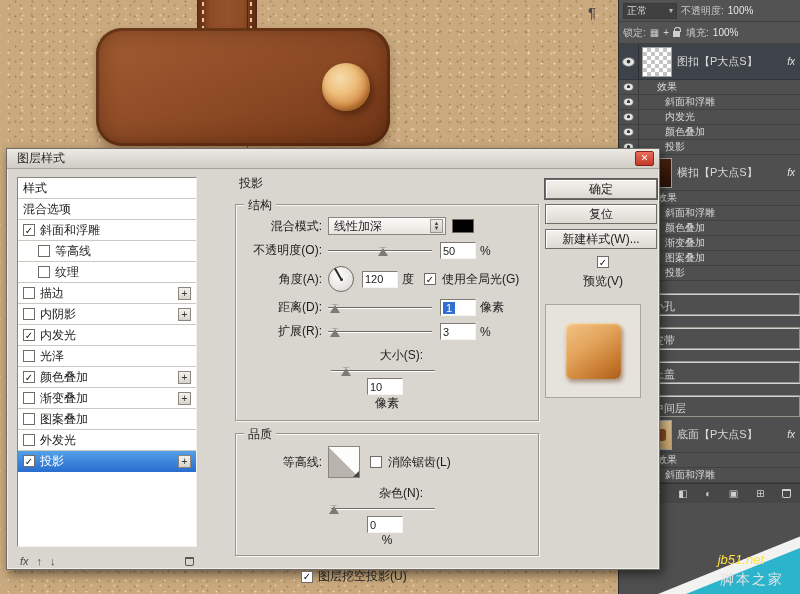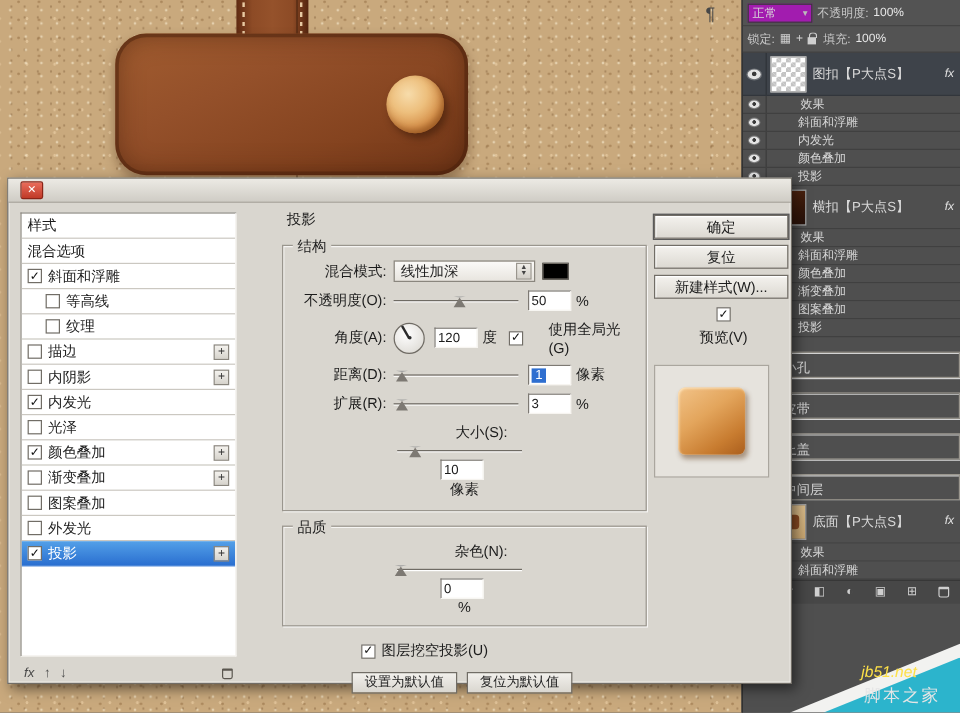--- a/index.html
+++ b/index.html
@@ -29,21 +29,21 @@
  box-shadow:0 5px 9px rgba(60,30,10,.35), inset 0 0 0 3px rgba(70,30,12,.45), inset 0 0 22px rgba(55,24,8,.5);}
 .leather-button{position:absolute;left:322px;top:63px;width:48px;height:48px;border-radius:50%;
  background:radial-gradient(circle at 38% 32%,#f7dcab 0%,#edbf7d 35%,#d99650 62%,#b66c28 85%,#a25c1e 100%);
  box-shadow:3px 4px 6px rgba(50,22,6,.5), inset -2px -3px 6px rgba(130,70,25,.55);}
 .paragraph-mark{position:absolute;left:588px;top:4px;font-size:15px;color:#474747;}
 
 
 .layers-panel{position:absolute;left:618px;top:0;width:182px;height:594px;background:#4f4f4f;
  border-left:1px solid #2c2c2c;color:#d8d8d8;font-size:11px;}
 .lp-bar{height:22px;display:flex;align-items:center;gap:4px;padding:0 4px;border-bottom:1px solid #404040;background:#535353;}
-.lp-select{display:flex;align-items:center;justify-content:space-between;width:54px;height:16px;background:#a21caf;
+.lp-select{display:flex;align-items:center;justify-content:space-between;width:54px;height:16px;background:#404040;
  border:1px solid #393939;padding:0 3px;font-size:10px;flex:none;}
 .lp-caret{font-size:8px;color:#bbb;}
 .lp-label{font-size:10px;color:#c7c7c7;white-space:nowrap;}
 .lp-value{font-size:10px;color:#e8e8e8;white-space:nowrap;}
 .lock-icons{display:flex;gap:4px;align-items:center;margin-right:2px;}
 .lp-icon{color:#cfcfcf;font-size:10px;line-height:1;}
 .lp-icon.fx-glyph{font-style:italic;font-size:10px;}
 .icon-lock{width:7px;height:6px;background:#cfcfcf;position:relative;display:inline-block;margin-top:3px;}
 .icon-lock::before{content:"";position:absolute;top:-4px;left:1px;width:5px;height:4px;border:1px solid #cfcfcf;border-bottom:none;border-radius:3px 3px 0 0;}
 .icon-trash{width:9px;height:9px;border:1px solid currentColor;border-top:2px solid currentColor;border-radius:1px 1px 2px 2px;display:inline-block;color:#cfcfcf;}
@@ -59,21 +59,21 @@
 .thumb{width:30px;height:30px;border:1px solid #9f9f9f;margin-left:3px;flex:none;}
 .thumb.checker{background-color:#fff;
  background-image:linear-gradient(45deg,#c3c3c3 25%,transparent 25%,transparent 75%,#c3c3c3 75%),
  linear-gradient(45deg,#c3c3c3 25%,transparent 25%,transparent 75%,#c3c3c3 75%);
  background-size:8px 8px;background-position:0 0,4px 4px;}
 .thumb.dark{background:linear-gradient(135deg,#6b3317,#38180a 70%,#24100a);}
 .thumb.base{background:linear-gradient(180deg,#d9bb8a,#c9a670);position:relative;}
 .thumb.base::after{content:"";position:absolute;left:5px;top:8px;right:5px;bottom:8px;background:#8a4a22;border-radius:3px;}
 .lname{margin-left:5px;white-space:nowrap;overflow:hidden;flex:1;font-size:11px;}
 .effect .lname{margin-left:26px;font-size:10px;}
-.fxheader .lname{margin-left:28px;font-size:10px;}
+.fxheader .lname{margin-left:18px;font-size:10px;}
 .fxbadge{margin-right:5px;font-size:10px;font-style:italic;color:#e2e2e2;flex:none;}
 .lp-bottom{height:20px;display:flex;align-items:center;justify-content:space-between;padding:0 9px;background:#474747;border-top:1px solid #333;}
 
 
 .wm-white{position:absolute;right:0;bottom:0;width:142px;height:60px;background:#f2f2f0;
  clip-path:polygon(0 100%,100% 4%,100% 100%);}
 .wm-cyan{position:absolute;right:0;bottom:0;width:114px;height:46px;background:#2cb4cc;
  clip-path:polygon(0 100%,100% 0,100% 100%);}
 .wm-site{position:absolute;right:36px;bottom:27px;font-size:13px;color:#fde047;font-style:italic;}
 .wm-name{position:absolute;right:16px;bottom:5px;font-size:14px;color:#e5e5e5;letter-spacing:2px;}
@@ -120,21 +120,21 @@
 .slider .track{position:absolute;left:0;right:0;top:6px;height:1px;background:#6f6b64;box-shadow:0 1px 0 #fff;}
 .slider .thumb{position:absolute;top:3px;width:0;height:0;border-left:5px solid transparent;border-right:5px solid transparent;border-bottom:8px solid #7d7973;}
 .valbox{width:36px;height:17px;background:#fff;border:1px solid;border-color:#7d7973 #f7f5f1 #f7f5f1 #7d7973;
  font-size:11px;padding:0 2px;display:flex;align-items:center;margin-right:4px;flex:none;}
 .valbox .seltext{background:#2f6fd0;color:#fff;padding:0 3px;}
 .unit{font-size:12px;white-space:nowrap;}
 .dial{width:26px;height:26px;border-radius:50%;border:1px solid #6f6b64;background:radial-gradient(circle at 40% 35%,#fefefe,#d8d5ce);
  position:relative;margin-right:8px;flex:none;}
 .dial .needle{position:absolute;left:50%;top:50%;width:12px;height:2px;margin-top:-1px;background:#2b2b2b;transform-origin:0 50%;}
 .dial .hub{position:absolute;left:50%;top:50%;width:3px;height:3px;margin:-1.5px 0 0 -1.5px;background:#2b2b2b;border-radius:50%;}
-.cbrow{display:flex;align-items:center;gap:21px;font-size:12px;}
+.cbrow{display:flex;align-items:center;gap:6px;font-size:12px;}
 .contour-thumb{width:32px;height:32px;border:1px solid #8a867e;margin-right:10px;flex:none;position:relative;
  background:linear-gradient(to top right,#b9b5ae 49.5%,#fdfdfc 50%);}
 .contour-thumb::after{content:"";position:absolute;right:0;bottom:0;width:0;height:0;border-left:6px solid transparent;border-bottom:6px solid #444;}
 .kn-row{margin-top:12px;margin-left:66px;display:flex;align-items:center;gap:5px;font-size:12px;}
 .def-btn-row{margin-top:9px;margin-left:58px;display:flex;gap:8px;}
 .def-btn{height:18px;padding:0 10px;background:linear-gradient(#f2f0ec,#d9d6cf);border:1px solid #716d66;font-size:11px;line-height:16px;}
 
 .right-col{position:absolute;left:538px;top:30px;width:112px;}
 .btn{display:block;width:112px;height:20px;margin-bottom:5px;background:linear-gradient(#f4f2ee,#dcd9d2);
  border:1px solid #716d66;box-shadow:inset 1px 1px 0 #fff;font-size:12px;text-align:center;line-height:18px;color:#1c1c1c;}
@@ -316,20 +316,21 @@
       </div>
   </div>
 
   <div class="wm-white"></div>
   <div class="wm-cyan"></div>
   <div class="wm-site">jb51.net</div>
   <div class="wm-name">脚本之家</div>
 
   <div class="dialog">
     <div class="titlebar">
+      <span class="title">图层样式</span>
       <span class="close-btn">✕</span>
     </div>
 
     <div class="styles-col">
       <div class="style-list" id="style-list">
           <div class="style-row">
             <span class="style-label">样式</span>
           </div>
           <div class="style-row">
             <span class="style-label">混合选项</span>
@@ -476,20 +477,28 @@
           <span class="valbox">
               <span>10</span>
             </span>
           <span class="unit">像素</span>
         </div>
       </div>
 
       <div class="group">
         <span class="group-label">品质</span>
 
+        <div class="frow">
+          <span class="flabel">等高线:</span>
+          <span class="contour-thumb"></span>
+          <span class="cbrow">
+            <span class="cb"></span>
+            <span>消除锯齿(L)</span>
+          </span>
+        </div>
 
         <div class="frow">
           <span class="flabel">杂色(N):</span>
           <span class="slider">
               <span class="track"></span>
               <span class="thumb" style="left: calc(0% - 5px);"></span>
             </span>
           <span class="valbox">
               <span>0</span>
             </span>

